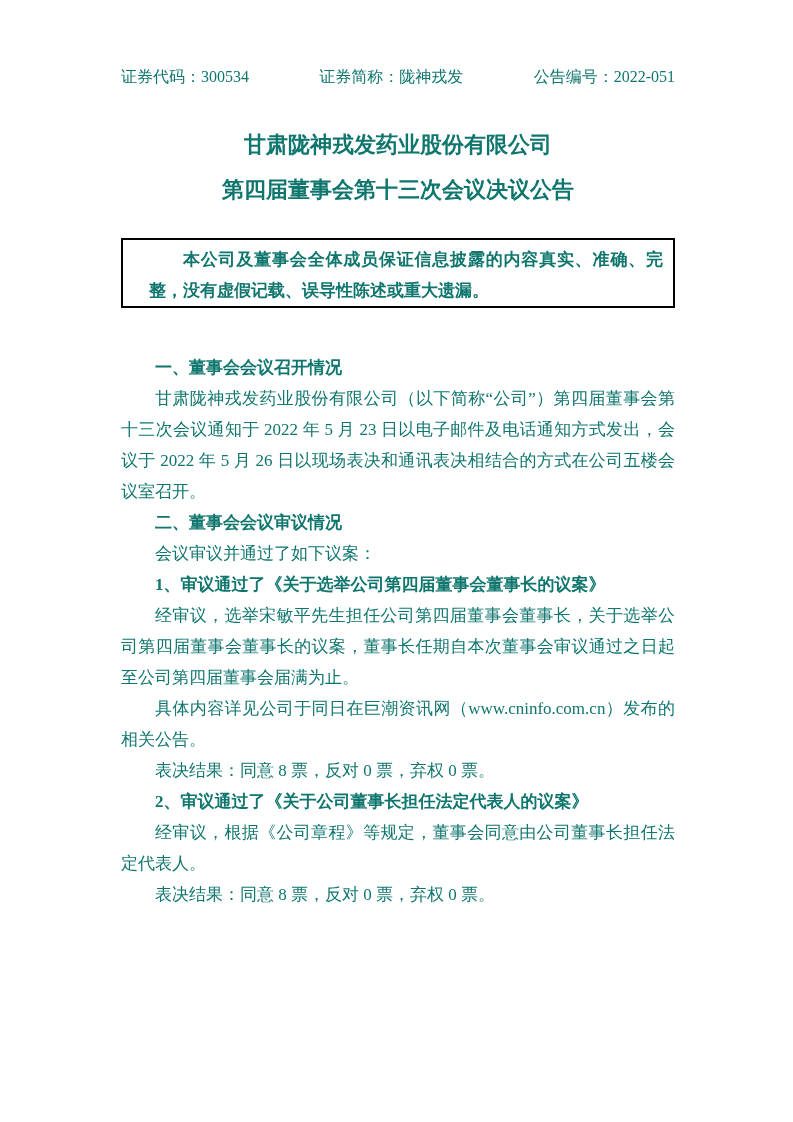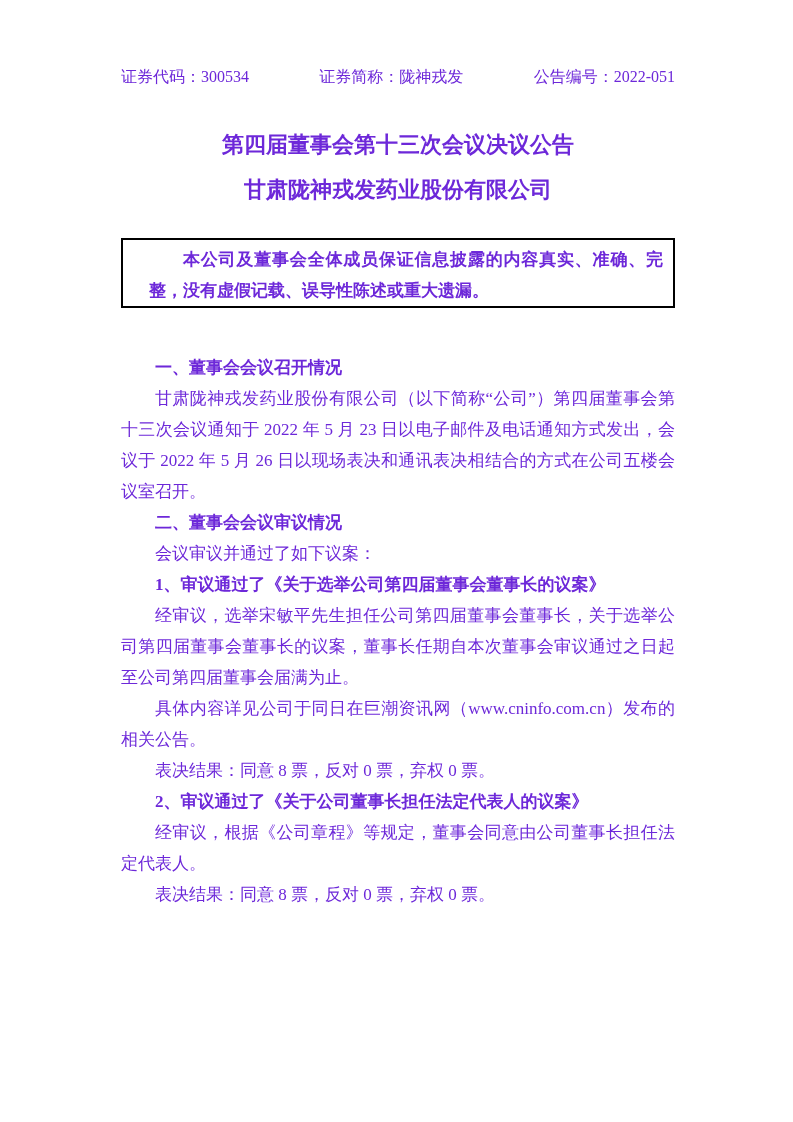--- a/index.html
+++ b/index.html
@@ -8,21 +8,21 @@
     background: #ffffff;
   }
   .page {
     position: relative;
     width: 793px;
     height: 1122px;
     box-sizing: border-box;
     margin: 0 auto;
     padding: 66px 118px 0 121px;
     background: #ffffff;
-    color: #6d28d9;
+    color: #0f766e;
     font-family: "Liberation Serif", "DejaVu Serif", serif;
     overflow: hidden;
   }
   .header-row {
     display: flex;
     justify-content: space-between;
     align-items: baseline;
     font-size: 16px;
     line-height: 21px;
     white-space: nowrap;
@@ -70,22 +70,22 @@
 
 <div class="page">
 
   <div class="header-row">
     <span>证券代码：300534</span>
     <span>证券简称：陇神戎发</span>
     <span>公告编号：2022-051</span>
   </div>
 
   <div class="titles">
+    <div>甘肃陇神戎发药业股份有限公司</div>
     <div>第四届董事会第十三次会议决议公告</div>
-    <div>甘肃陇神戎发药业股份有限公司</div>
   </div>
 
   <div class="disclaimer-box">
     <p>本公司及董事会全体成员保证信息披露的内容真实、准确、完整，没有虚假记载、误导性陈述或重大遗漏。</p>
   </div>
 
   <div class="doc-body">
     <p class="heading">一、董事会会议召开情况</p>
     <p>甘肃陇神戎发药业股份有限公司（以下简称“公司”）第四届董事会第十三次会议通知于 2022 年 5 月 23 日以电子邮件及电话通知方式发出，会议于 2022 年 5 月 26 日以现场表决和通讯表决相结合的方式在公司五楼会议室召开。</p>
     <p class="heading">二、董事会会议审议情况</p>

